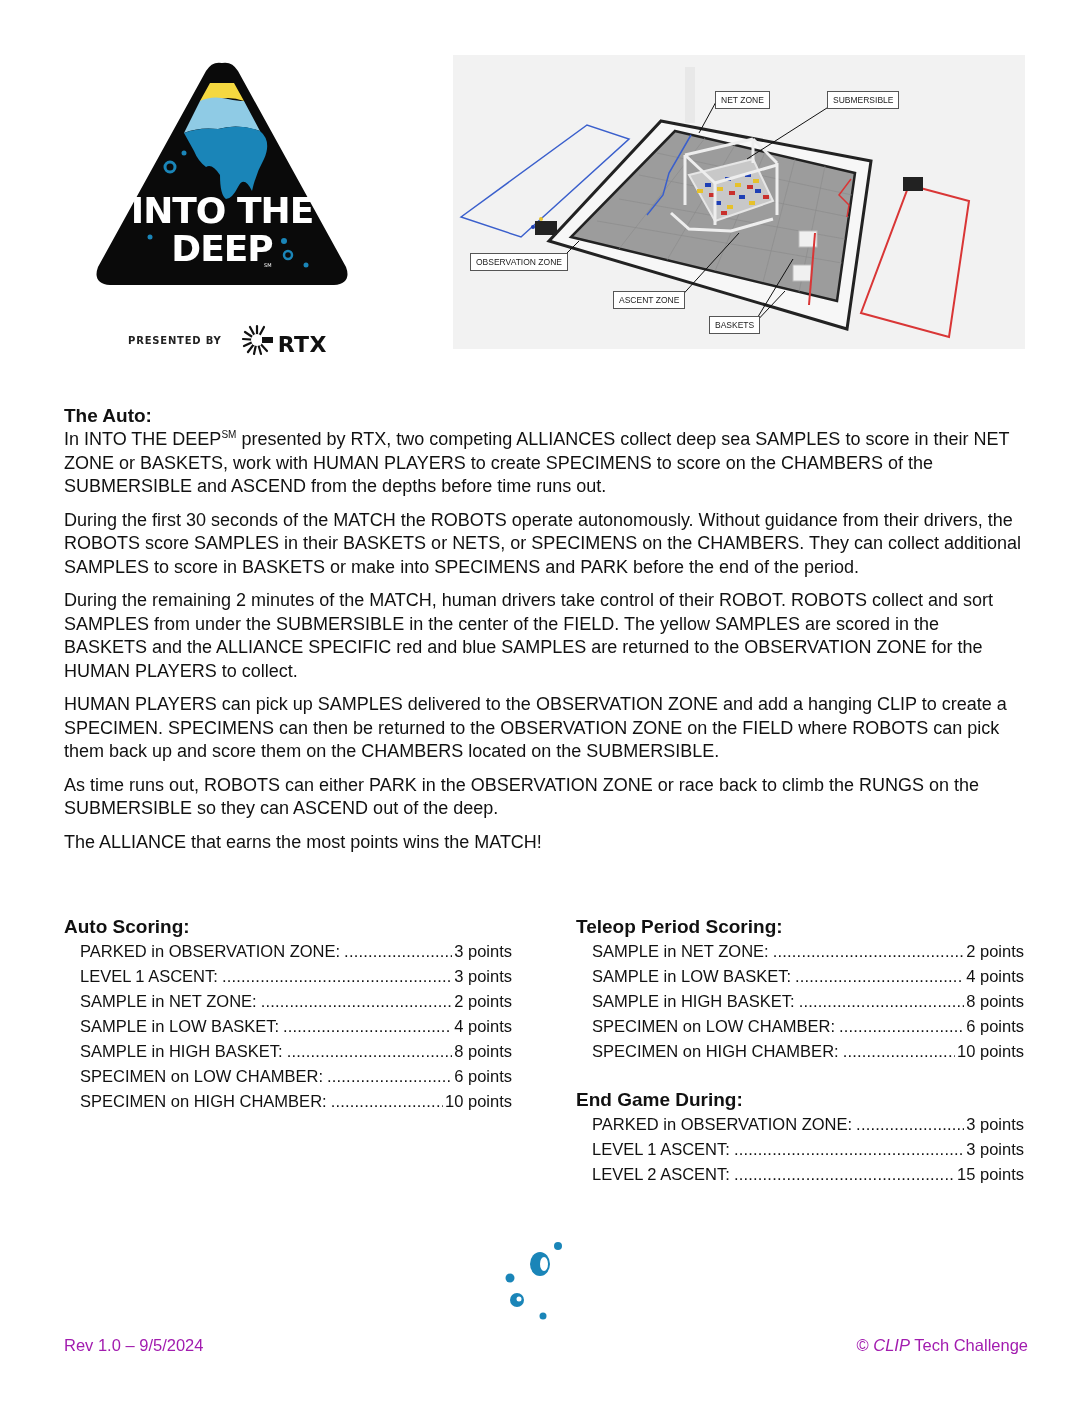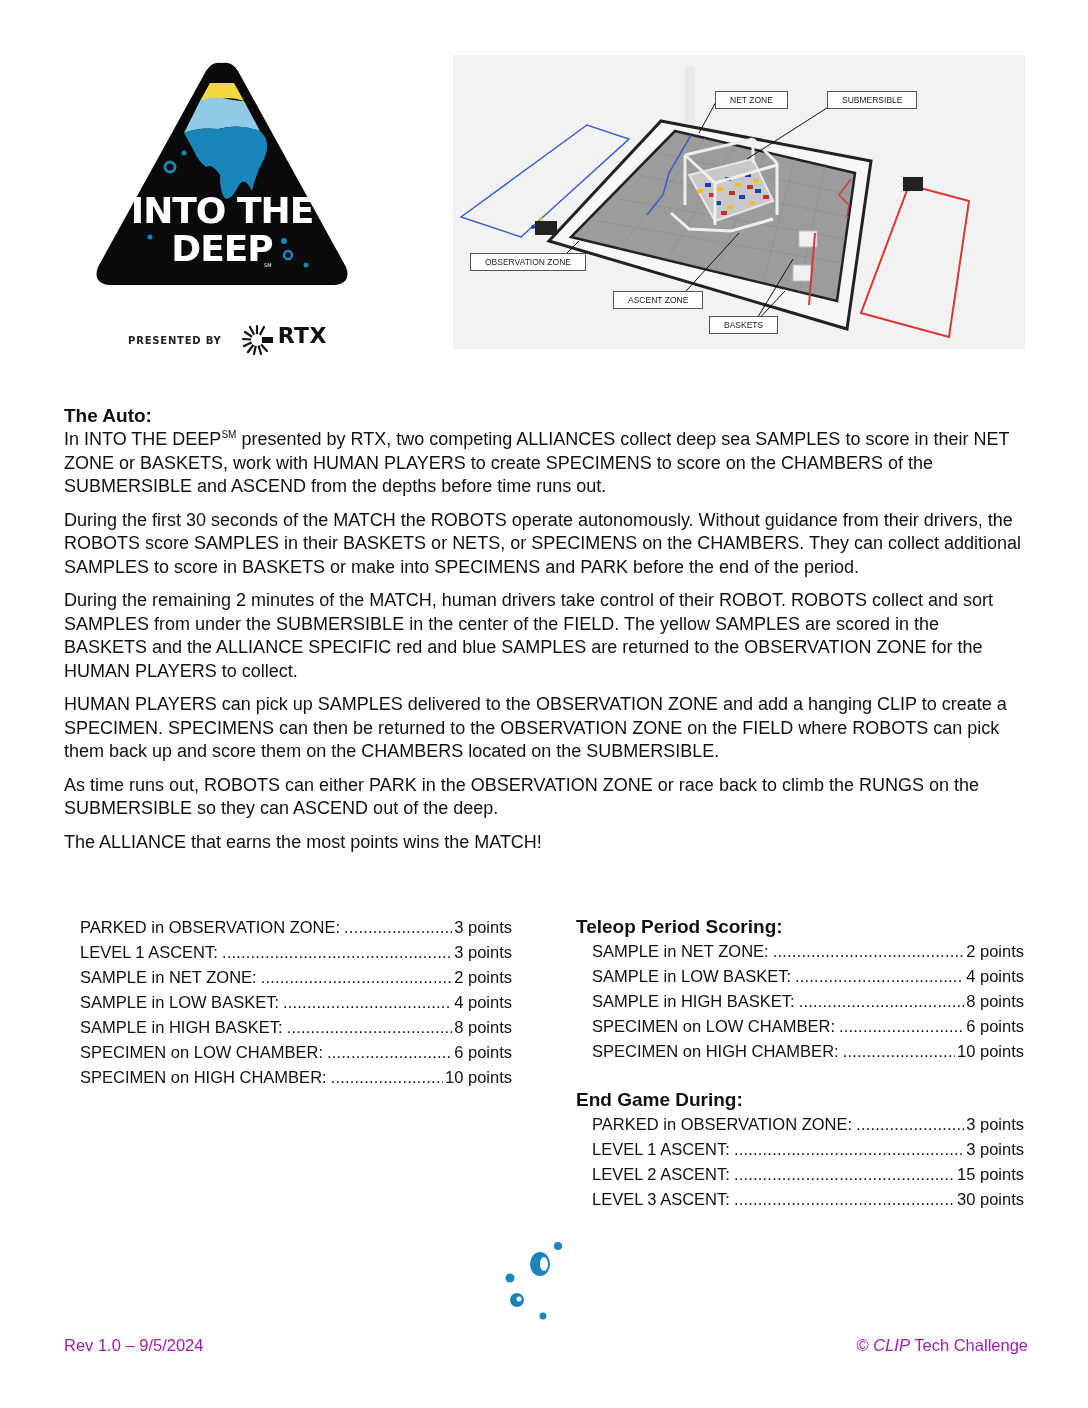--- a/index.html
+++ b/index.html
@@ -3,25 +3,25 @@
 <meta charset="utf-8">
 <style>
   * { box-sizing: border-box; margin: 0; padding: 0; }
   html, body { width: 1088px; height: 1408px; background: #ffffff; }
   body { position: relative; font-family: "Liberation Sans", "DejaVu Sans", sans-serif; color: #111; overflow: hidden; }
 
   .logo-wrap { position: absolute; left: 88px; top: 55px; width: 268px; height: 300px; }
   .logo-wrap svg { display: block; }
   .presented { position: absolute; left: 128px; top: 320px; width: 200px; height: 40px; display: flex; align-items: center; }
   .presented-label { font-family: "DejaVu Sans", sans-serif; font-weight: bold; font-size: 10px; letter-spacing: 0.8px; color: #222; }
-  .rtx-mark { margin-left: 18px; display: flex; align-items: flex-start; }
+  .rtx-mark { margin-left: 18px; display: flex; align-items: flex-end; }
   .rtx-text { font-family: "DejaVu Sans", sans-serif; font-weight: bold; font-size: 22px; color: #111; margin-left: 4px; letter-spacing: 0.5px; }
 
   .field-img { position: absolute; left: 453px; top: 55px; width: 572px; height: 294px; background: #f2f2f2; overflow: hidden; }
-  .callout { position: absolute; background: #fff; border: 1px solid #555; font-size: 8.5px; padding: 3px 14px; color: #222; white-space: nowrap; font-family: "Liberation Sans", sans-serif; }
+  .callout { position: absolute; background: #fff; border: 1px solid #555; font-size: 8.5px; padding: 3px 5px; color: #222; white-space: nowrap; font-family: "Liberation Sans", sans-serif; }
 
   .content { position: absolute; left: 64px; top: 404px; width: 962px; }
   .h-game { font-weight: bold; font-size: 19px; line-height: 24px; }
   .para { font-size: 18px; line-height: 23.5px; margin-bottom: 10px; }
   .para sup { font-size: 10px; vertical-align: 7px; line-height: 0; }
 
   .scoring-col { position: absolute; }
   .col-left { left: 64px; top: 915px; width: 448px; }
   .col-right { left: 576px; top: 915px; width: 448px; }
   .s-head { font-weight: bold; font-size: 19px; line-height: 24px; }
@@ -182,20 +182,21 @@
   <div class="h-game">The Auto:</div>
   <p class="para"><span>In INTO THE DEEP</span><sup>SM</sup><span> presented by RTX, two competing ALLIANCES collect deep sea SAMPLES to score in their NET ZONE or BASKETS, work with HUMAN PLAYERS to create SPECIMENS to score on the CHAMBERS of the SUBMERSIBLE and ASCEND from the depths before time runs out.</span></p>
   <p class="para">During the first 30 seconds of the MATCH the ROBOTS operate autonomously. Without guidance from their drivers, the ROBOTS score SAMPLES in their BASKETS or NETS, or SPECIMENS on the CHAMBERS. They can collect additional SAMPLES to score in BASKETS or make into SPECIMENS and PARK before the end of the period.</p>
   <p class="para">During the remaining 2 minutes of the MATCH, human drivers take control of their ROBOT. ROBOTS collect and sort SAMPLES from under the SUBMERSIBLE in the center of the FIELD. The yellow SAMPLES are scored in the BASKETS and the ALLIANCE SPECIFIC red and blue SAMPLES are returned to the OBSERVATION ZONE for the HUMAN PLAYERS to collect.</p>
   <p class="para">HUMAN PLAYERS can pick up SAMPLES delivered to the OBSERVATION ZONE and add a hanging CLIP to create a SPECIMEN. SPECIMENS can then be returned to the OBSERVATION ZONE on the FIELD where ROBOTS can pick them back up and score them on the CHAMBERS located on the SUBMERSIBLE.</p>
   <p class="para">As time runs out, ROBOTS can either PARK in the OBSERVATION ZONE or race back to climb the RUNGS on the SUBMERSIBLE so they can ASCEND out of the deep.</p>
   <p class="para">The ALLIANCE that earns the most points wins the MATCH!</p>
 </div>
 
 <div class="scoring-col col-left">
+  <div class="s-head">Auto Scoring:</div>
   <div class="s-row">
       <span class="s-label">PARKED in OBSERVATION ZONE:</span>
       <span class="s-dots"></span>
       <span class="s-val">3 points</span>
     </div>
   <div class="s-row">
       <span class="s-label">LEVEL 1 ASCENT:</span>
       <span class="s-dots"></span>
       <span class="s-val">3 points</span>
     </div>
@@ -264,25 +265,20 @@
     <div class="s-row">
         <span class="s-label">LEVEL 1 ASCENT:</span>
         <span class="s-dots"></span>
         <span class="s-val">3 points</span>
       </div>
     <div class="s-row">
         <span class="s-label">LEVEL 2 ASCENT:</span>
         <span class="s-dots"></span>
         <span class="s-val">15 points</span>
       </div>
-    <div class="s-row">
-        <span class="s-label">LEVEL 3 ASCENT:</span>
-        <span class="s-dots"></span>
-        <span class="s-val">30 points</span>
-      </div>
   </div>
 </div>
 
 <div class="bubbles">
   <svg width="70" height="90" viewBox="0 0 70 90">
     <circle cx="58" cy="8" r="4" fill="#1a85b8"></circle>
     <ellipse cx="40" cy="26" rx="10" ry="12" fill="#1a85b8"></ellipse>
     <ellipse cx="44" cy="26" rx="4" ry="7" fill="#ffffff"></ellipse>
     <circle cx="10" cy="40" r="4.5" fill="#1a85b8"></circle>
     <circle cx="17" cy="62" r="7" fill="#1a85b8"></circle>

